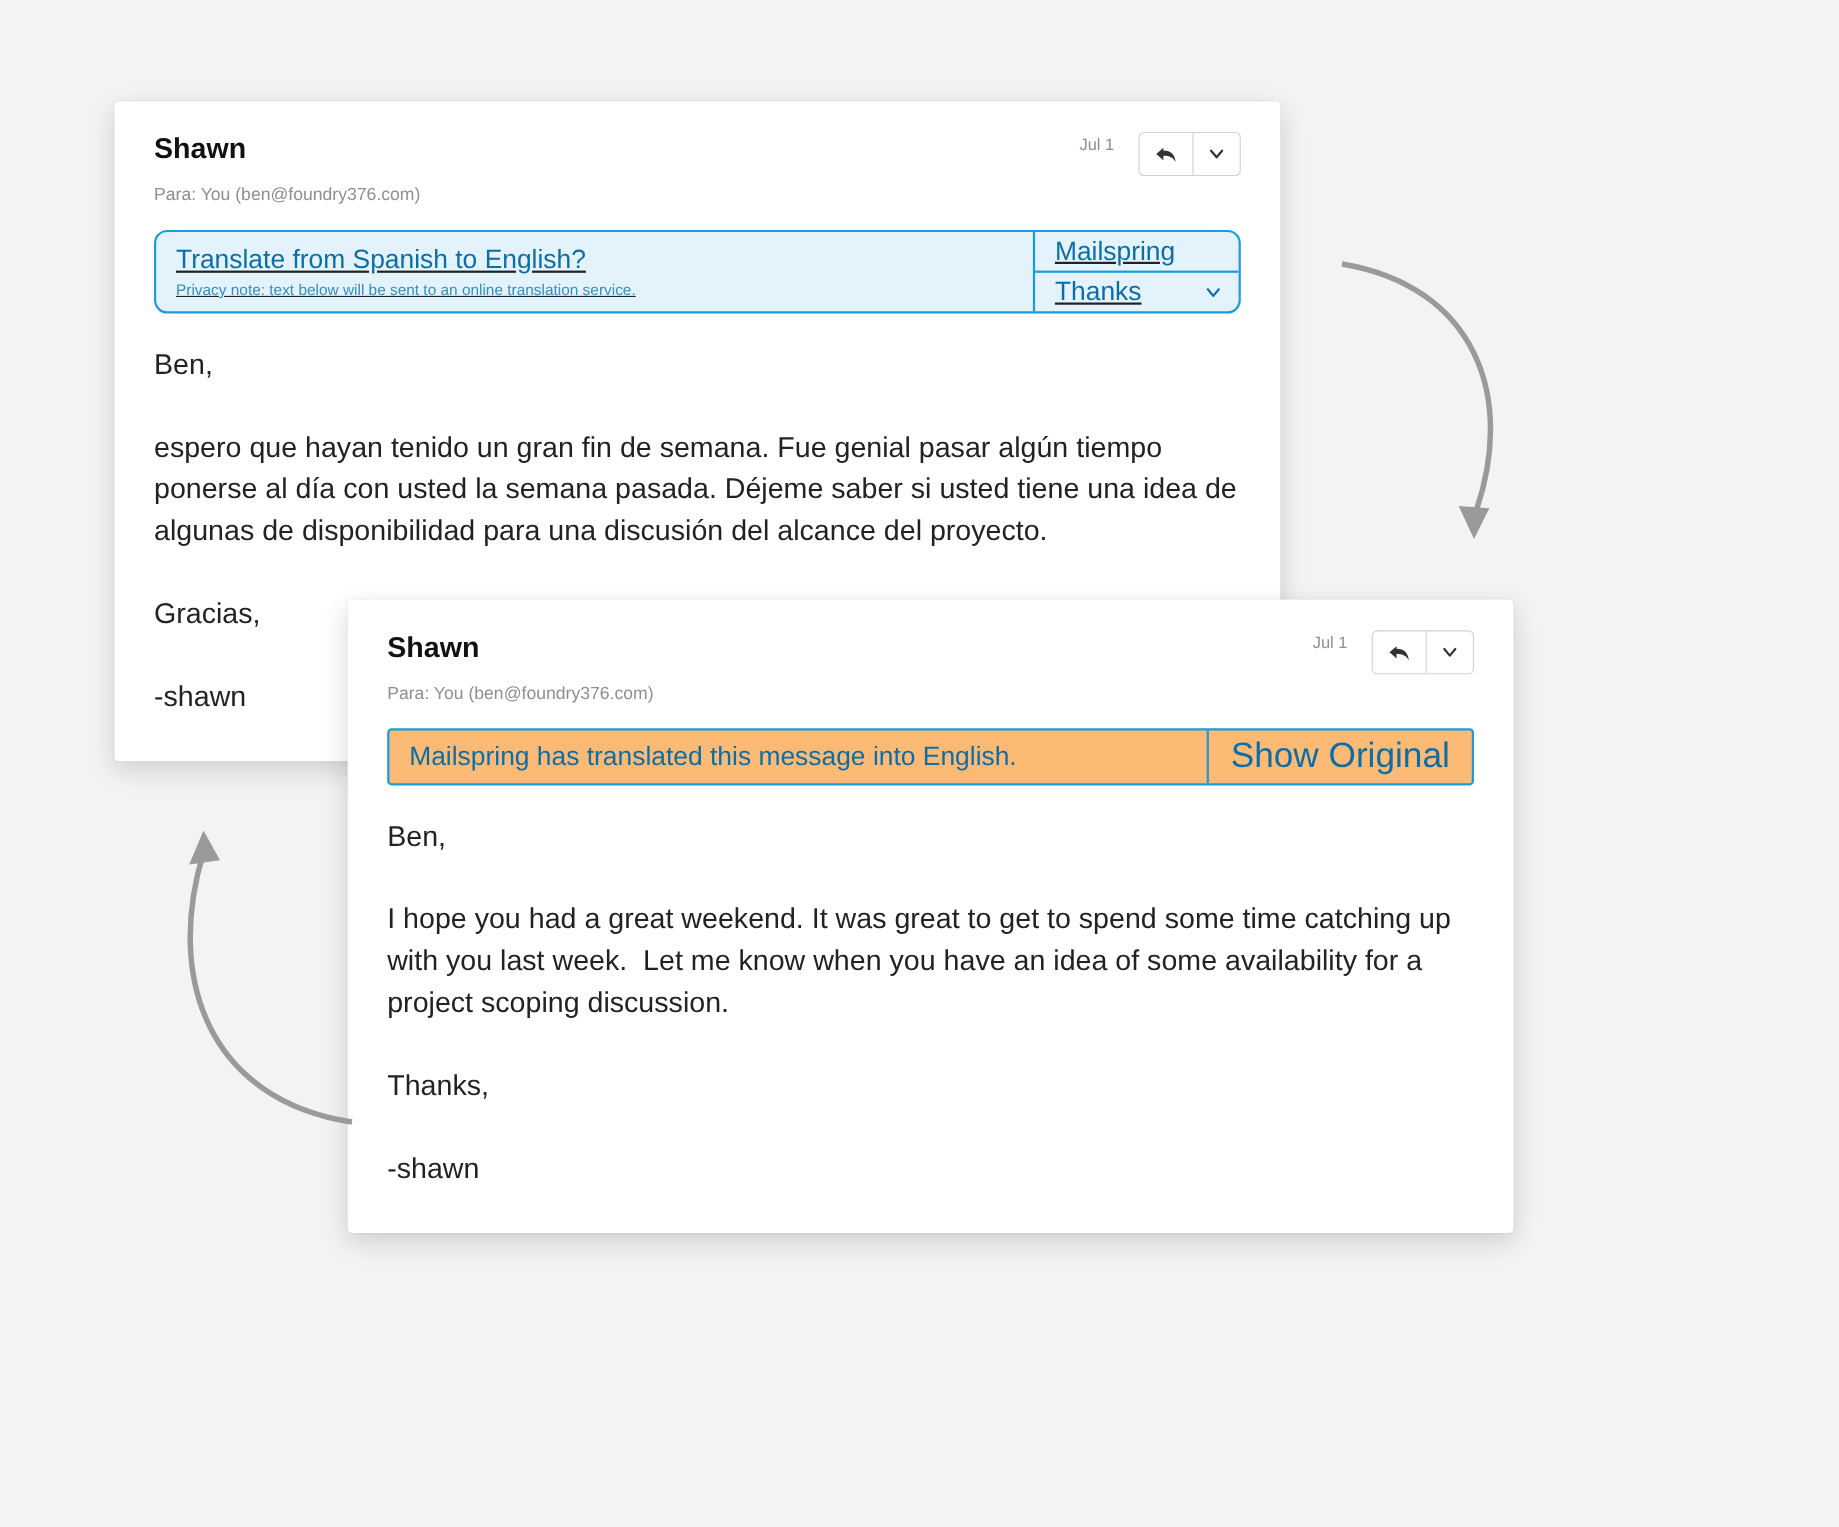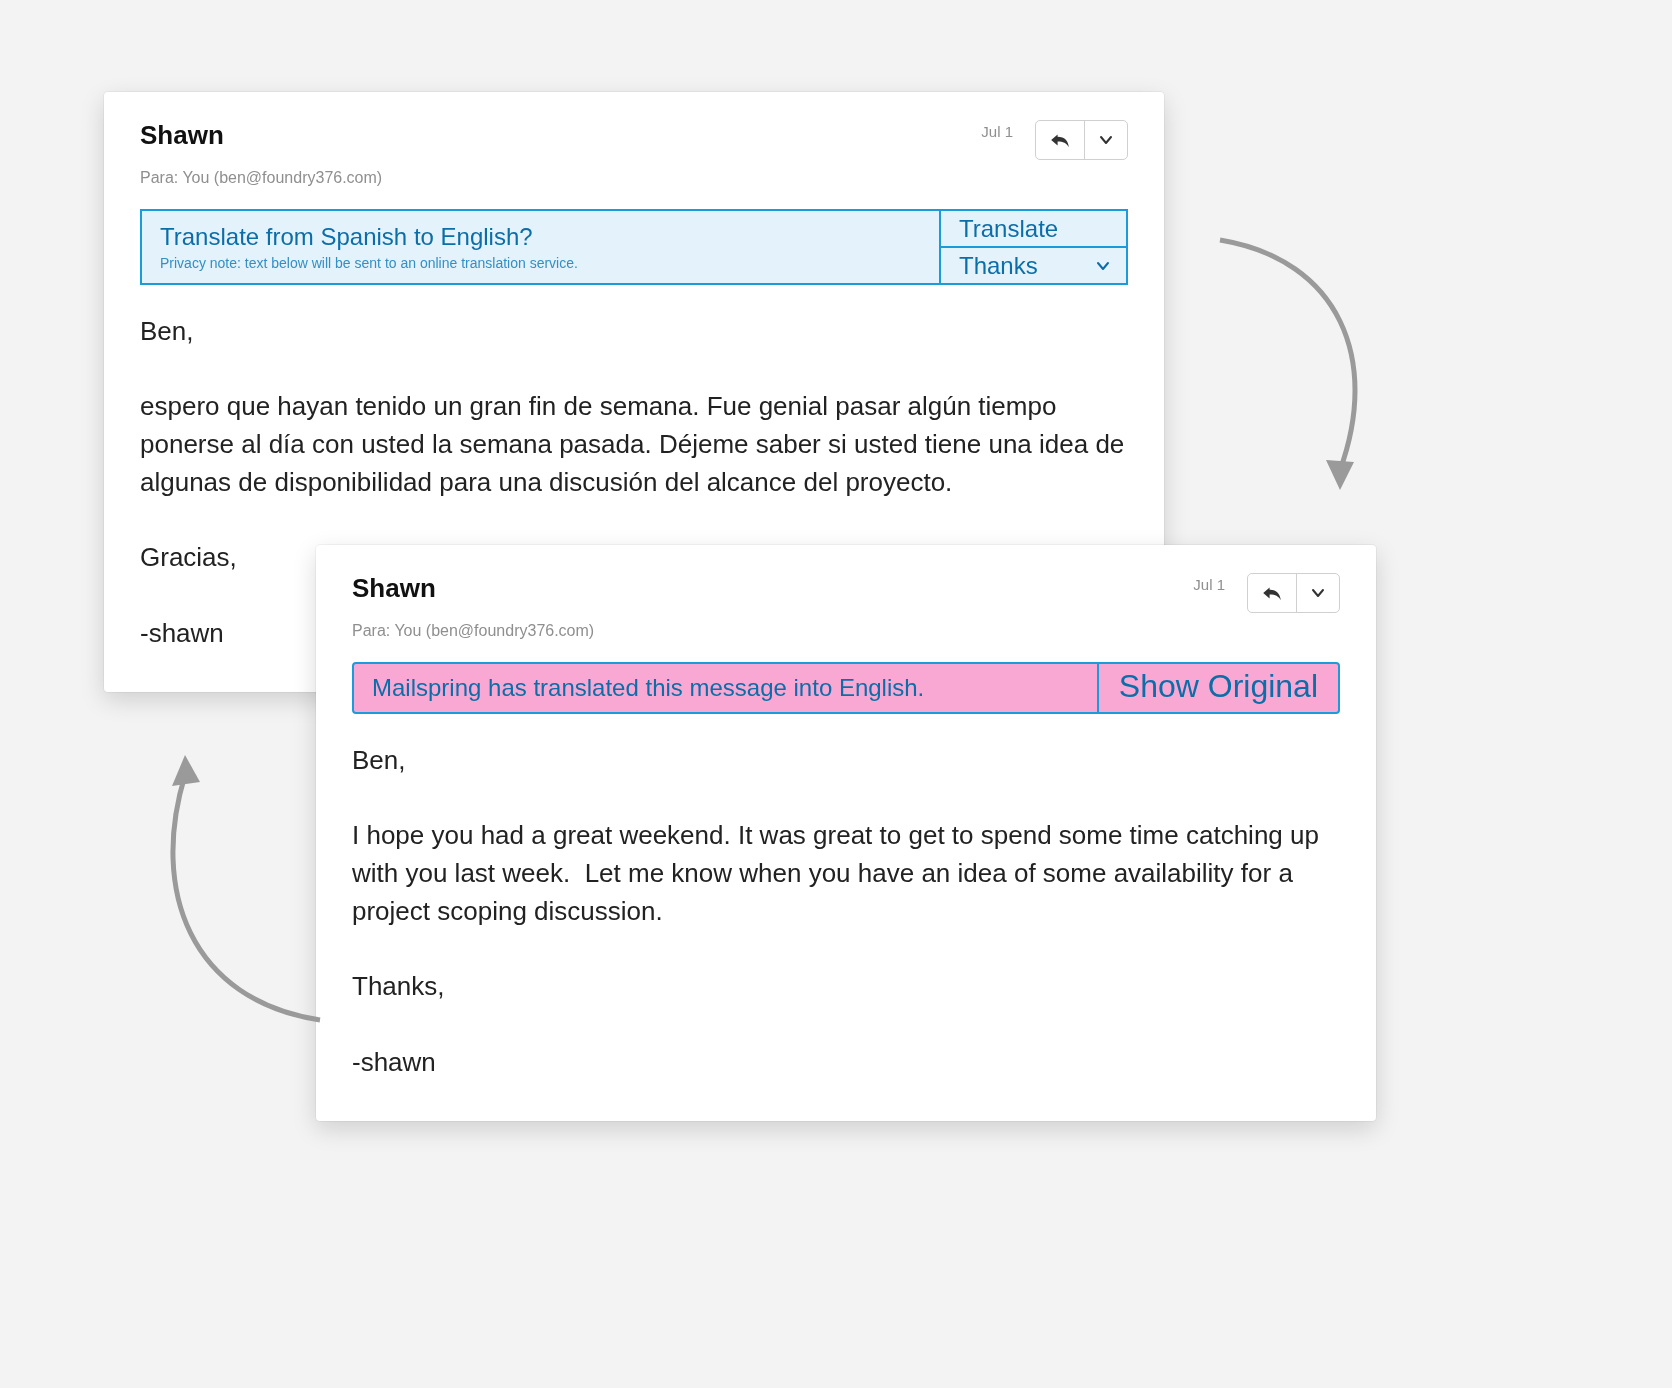--- a/index.html
+++ b/index.html
@@ -54,23 +54,24 @@
     padding:0 14px;
     cursor:pointer;
   }
   .btn-group .seg + .seg{ border-left:1px solid #d0d0d0; }
 
   
   .banner-wrap{
     margin-top:22px;
     border:2px solid #1a9bdc;
     background:#e4f2fb;
-    border-radius:0;
-    display:flex;
-    overflow:hidden;
+    border-radius:12px;
+    display:flex;
+    overflow:hidden;
+    text-decoration:underline;
   }
   .banner-main{
     flex:1 1 auto;
     padding:12px 18px 12px 18px;
   }
   .banner-title{ font-size:24px; color:#0b6ea9; }
   .banner-sub  { font-size:14px; color:#338fc4; margin-top:4px; }
   .banner-actions{
     width:185px;
     display:flex;
@@ -89,21 +90,21 @@
   }
   .banner-actions .act + .act{ border-top:2px solid #1a9bdc; }
   .banner-actions .chev{
     position:absolute; right:16px;
   }
 
   
   .banner2{
     margin-top:22px;
     border:2px solid #1a9bdc;
-    background:#f9a8d4;
+    background:#fdba74;
     border-radius:4px;
     display:flex;
     overflow:hidden;
   }
   .banner2 .msg{
     flex:1 1 auto;
     padding:10px 18px;
     font-size:24px;
     color:#0b6ea9;
   }
@@ -156,21 +157,21 @@
       </div>
     </div>
 
     <div class="banner-wrap">
       <div class="banner-main">
         <div class="banner-title">Translate from Spanish to English?</div>
         <div class="banner-sub">Privacy note: text below will be sent to an online translation service.</div>
       </div>
       <div class="banner-actions">
         <div class="act">
-          <span>Translate</span>
+          <span>Mailspring</span>
         </div>
         <div class="act">
           <span>Thanks</span>
           <svg class="chev" width="14" height="14" viewBox="0 0 14 14">
             <path d="M2 4 L7 10 L12 4" stroke="#0b6ea9" stroke-width="2" fill="none" stroke-linecap="round" stroke-linejoin="round"></path>
           </svg>
         </div>
       </div>
     </div>
 

